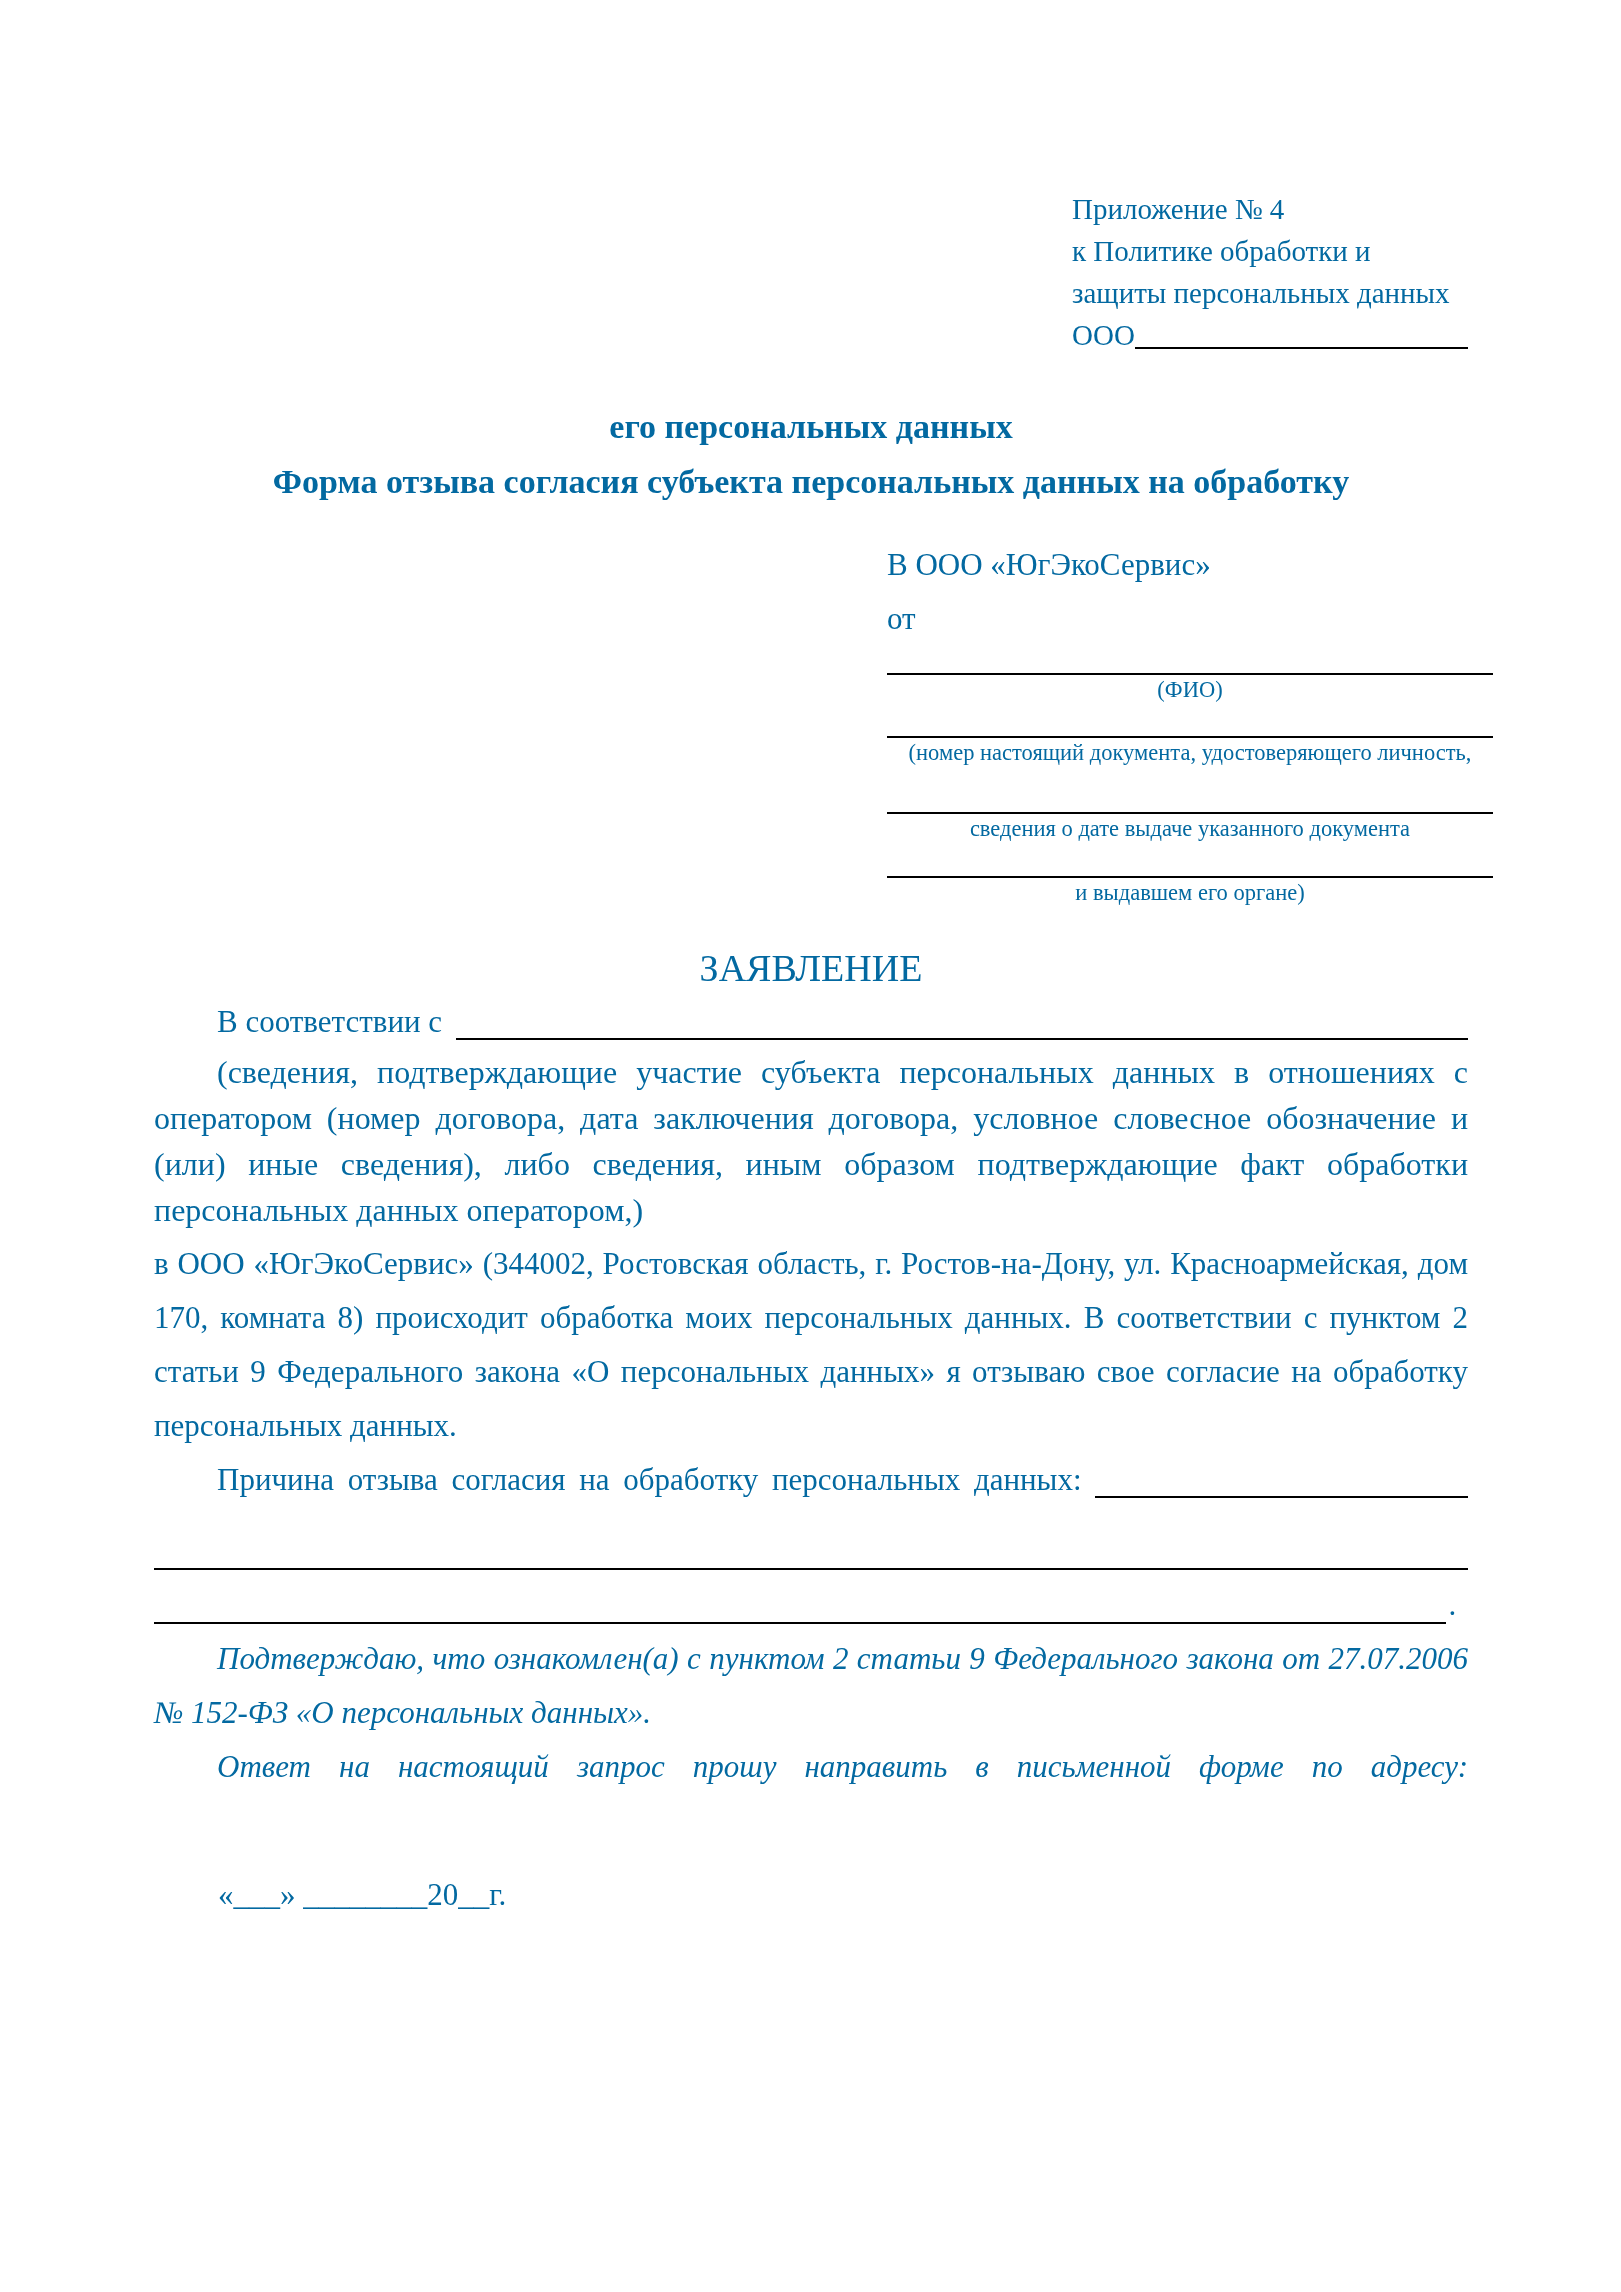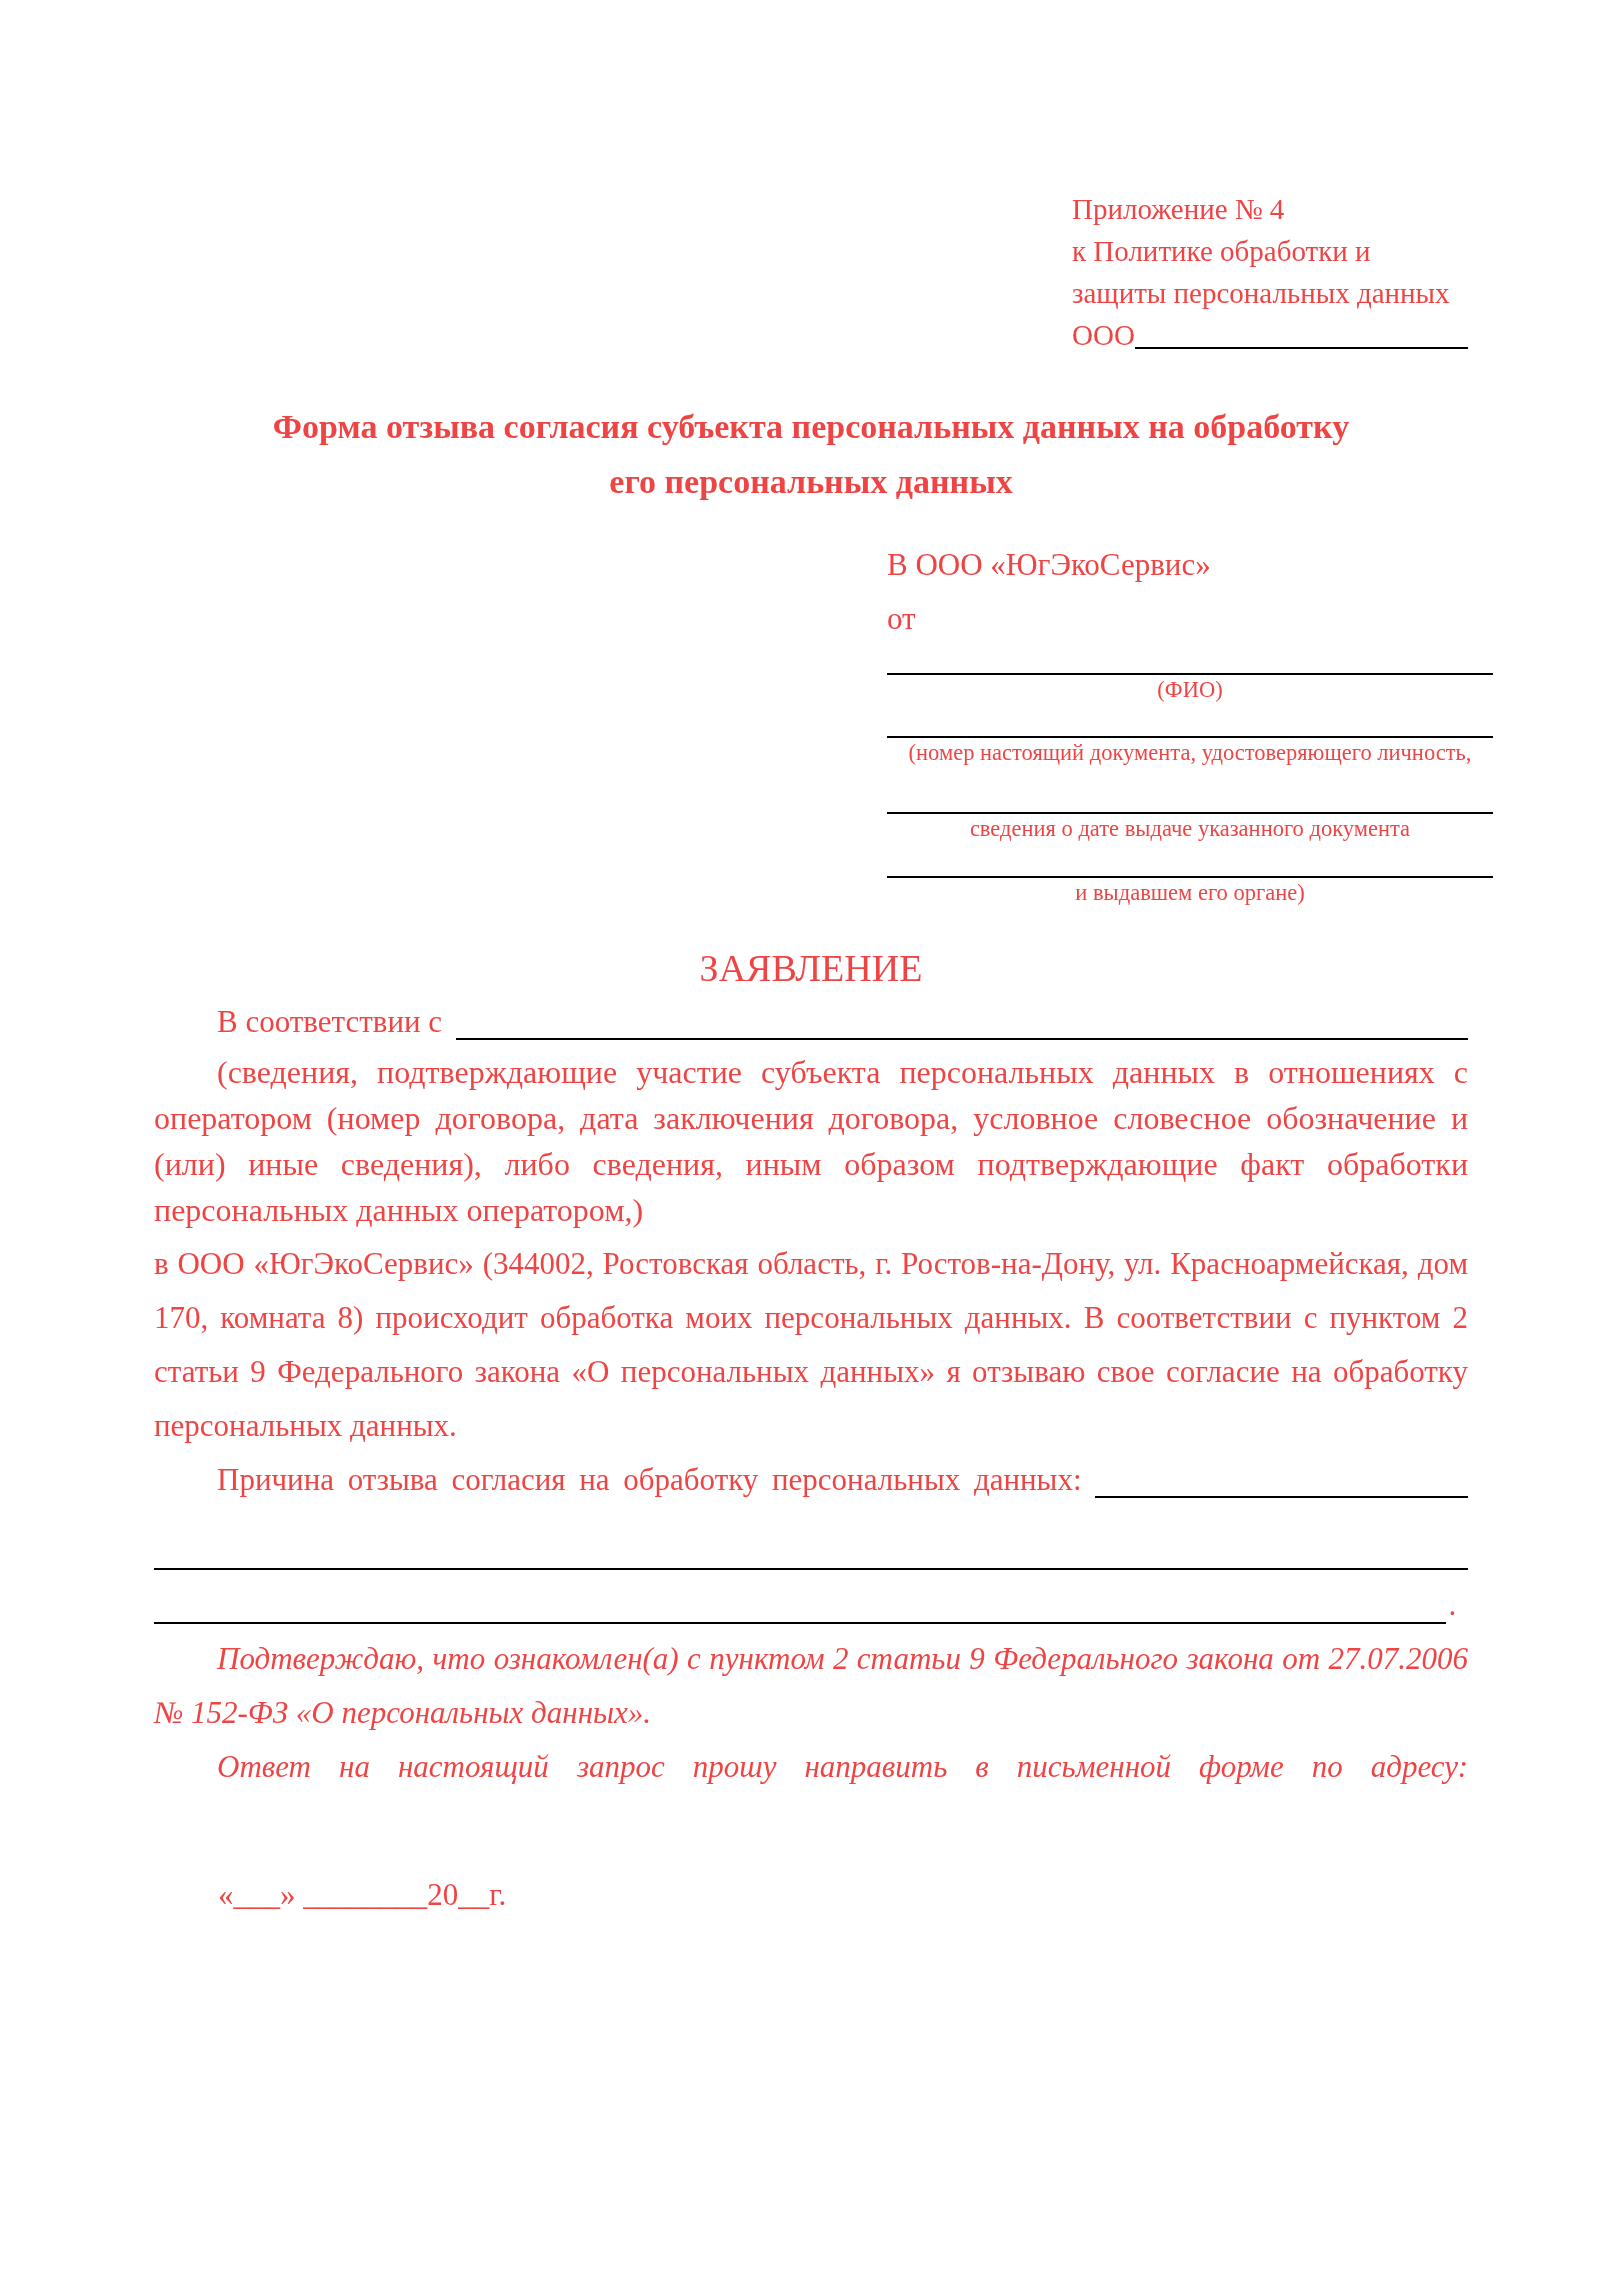--- a/index.html
+++ b/index.html
@@ -1,21 +1,21 @@
 <!DOCTYPE html>
 <html><head>
 <meta charset="utf-8">
 <style>
   html, body { margin: 0; padding: 0; background: #888; }
   .page {
     width: 1621px;
     height: 2293px;
     margin: 0 auto;
     background: #ffffff;
-    color: #ef4444;
+    color: #0369a1;
     font-family: "Liberation Serif", "DejaVu Serif", serif;
     box-sizing: border-box;
     padding: 188px 153px 0 154px;
     position: relative;
   }
 
   
   .appendix {
     width: 396px;
     margin-left: auto;
@@ -143,22 +143,22 @@
     <div>Приложение № 4</div>
     <div>к Политике обработки и</div>
     <div>защиты персональных данных</div>
     <div class="appendix-ooo">
       <span>ООО</span>
       <span class="fill-line"></span>
     </div>
   </div>
 
   <div class="title">
+    <div>его персональных данных</div>
     <div>Форма отзыва согласия субъекта персональных данных на обработку</div>
-    <div>его персональных данных</div>
   </div>
 
   <div class="addr-block">
     <div class="addr-to">В ООО «ЮгЭкоСервис»</div>
     <div class="addr-from">от</div>
     <div class="u-row r1"></div>
     <div class="hint">(ФИО)</div>
     <div class="u-row r2"></div>
     <div class="hint">(номер настоящий документа, удостоверяющего личность,</div>
     <div class="u-row r3"></div>

